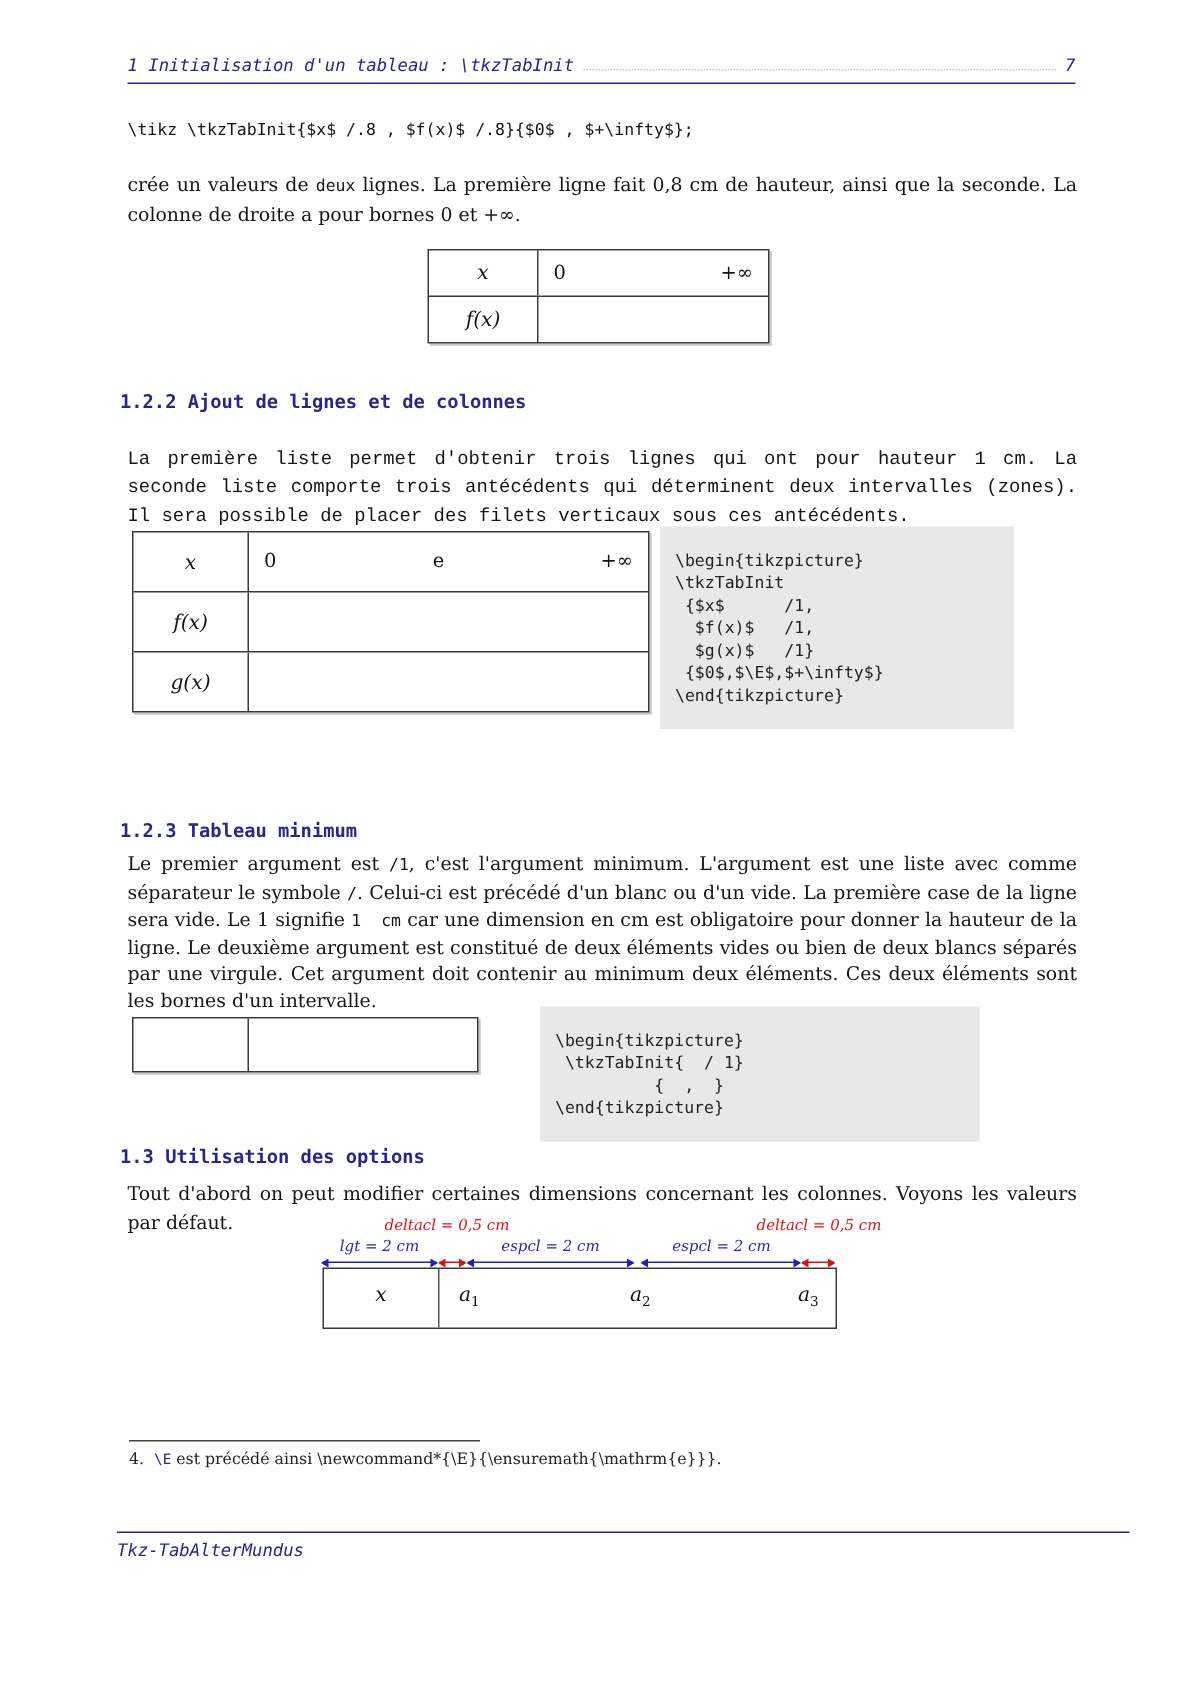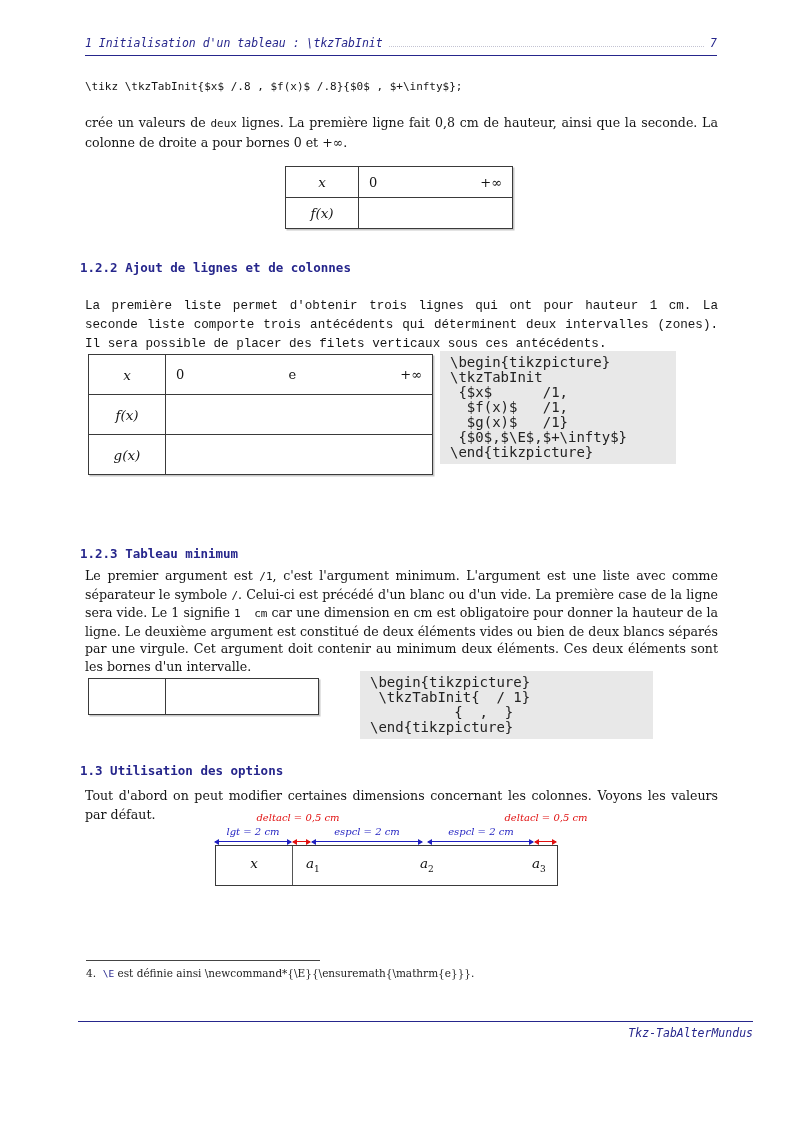--- a/index.html
+++ b/index.html
@@ -22,32 +22,32 @@
   
   .tbl{position:absolute;border:1px solid #3a3a3a;box-shadow:1.5px 1.5px 0 rgba(130,130,130,.45);background:#fff;}
   .trow{display:flex;border-top:1px solid #3a3a3a;}
   .trow:first-child{border-top:none;}
   .hcell{display:flex;align-items:center;justify-content:center;
          border-right:1px solid #3a3a3a;font-style:italic;font-size:13.5px;flex:none;}
   .vcell{flex:1;display:flex;align-items:center;justify-content:space-between;
          padding:0 10px;font-size:13px;}
   
   pre.codeblock{position:absolute;margin:0;background:var(--codebg,#e8e8e8);
-      padding:4px 10px;font-family:"DejaVu Sans Mono",monospace;
-      font-size:14px;line-height:15px;white-space:pre;box-sizing:border-box;color:#222;}
+      padding:15px 10px;font-family:"DejaVu Sans Mono",monospace;
+      font-size:11px;line-height:15px;white-space:pre;box-sizing:border-box;color:#222;}
   
   .noteline{left:85px;top:498px;font-size:13px;}
   .noteline .tt{font-size:11px;}
   .sup4{font-size:8.5px;vertical-align:super;color:#555577;margin-left:1px;}
   .fnrule{left:86px;top:960px;width:234px;border-top:1px solid #444;}
   .fnote{left:86px;top:967px;font-size:10.5px;color:#222;}
   .fnote .tt{font-size:9.5px;}
   
   .ftrule{left:78px;right:47px;top:1021px;border-top:1px solid var(--navy,#26268c);}
-  .ftr{left:78px;right:47px;top:1026px;display:flex;justify-content:flex-end;
+  .ftr{left:78px;right:47px;top:1026px;display:flex;justify-content:flex-start;
        font-size:11.5px;font-style:italic;}
   
   .diag{left:215px;top:812px;width:343px;height:73px;position:absolute;}
   .dlabel{position:absolute;white-space:nowrap;font-weight:normal;font-style:italic;
           font-size:10px;transform:translateX(-50%);}
   .dlabel.red{color:var(--red,#e11010);}
   .dlabel.blue{color:var(--blue,#1f1fc0);}
   .dim{position:absolute;top:29px;height:0;border-top:1px solid currentColor;color:var(--blue,#1f1fc0);}
   .dim.red{color:var(--red,#e11010);}
   .dim::before,.dim::after{content:"";position:absolute;top:-3.5px;width:0;height:0;
@@ -153,21 +153,21 @@
     <div class="drect">
       <div class="ddiv"></div>
       <div class="dcell" style="left:0;top:9px;width:76px;text-align:center;"><span>x</span><sub></sub></div>
       <div class="dcell" style="left:90px;top:9px;"><span>a</span><sub>1</sub></div>
       <div class="dcell" style="left:204px;top:9px;"><span>a</span><sub>2</sub></div>
       <div class="dcell" style="left:316px;top:9px;"><span>a</span><sub>3</sub></div>
     </div>
   </div>
 
   <div class="abs fnrule"></div>
-  <div class="abs fnote"><span>4.</span>&nbsp;&nbsp;<span class="tt navy">\E</span><span> est définie ainsi \newcommand*{\E}{\ensuremath{\mathrm{e}}}.</span></div>
+  <div class="abs fnote"><span>4.</span>&nbsp;&nbsp;<span class="tt navy">\E</span><span> est précédé ainsi \newcommand*{\E}{\ensuremath{\mathrm{e}}}.</span></div>
 
   <div class="abs ftrule"></div>
   <div class="abs ftr mono navy">
     <span>Tkz-Tab</span>
     <span>AlterMundus</span>
   </div>
 
 </div>
 
 </body></html>

